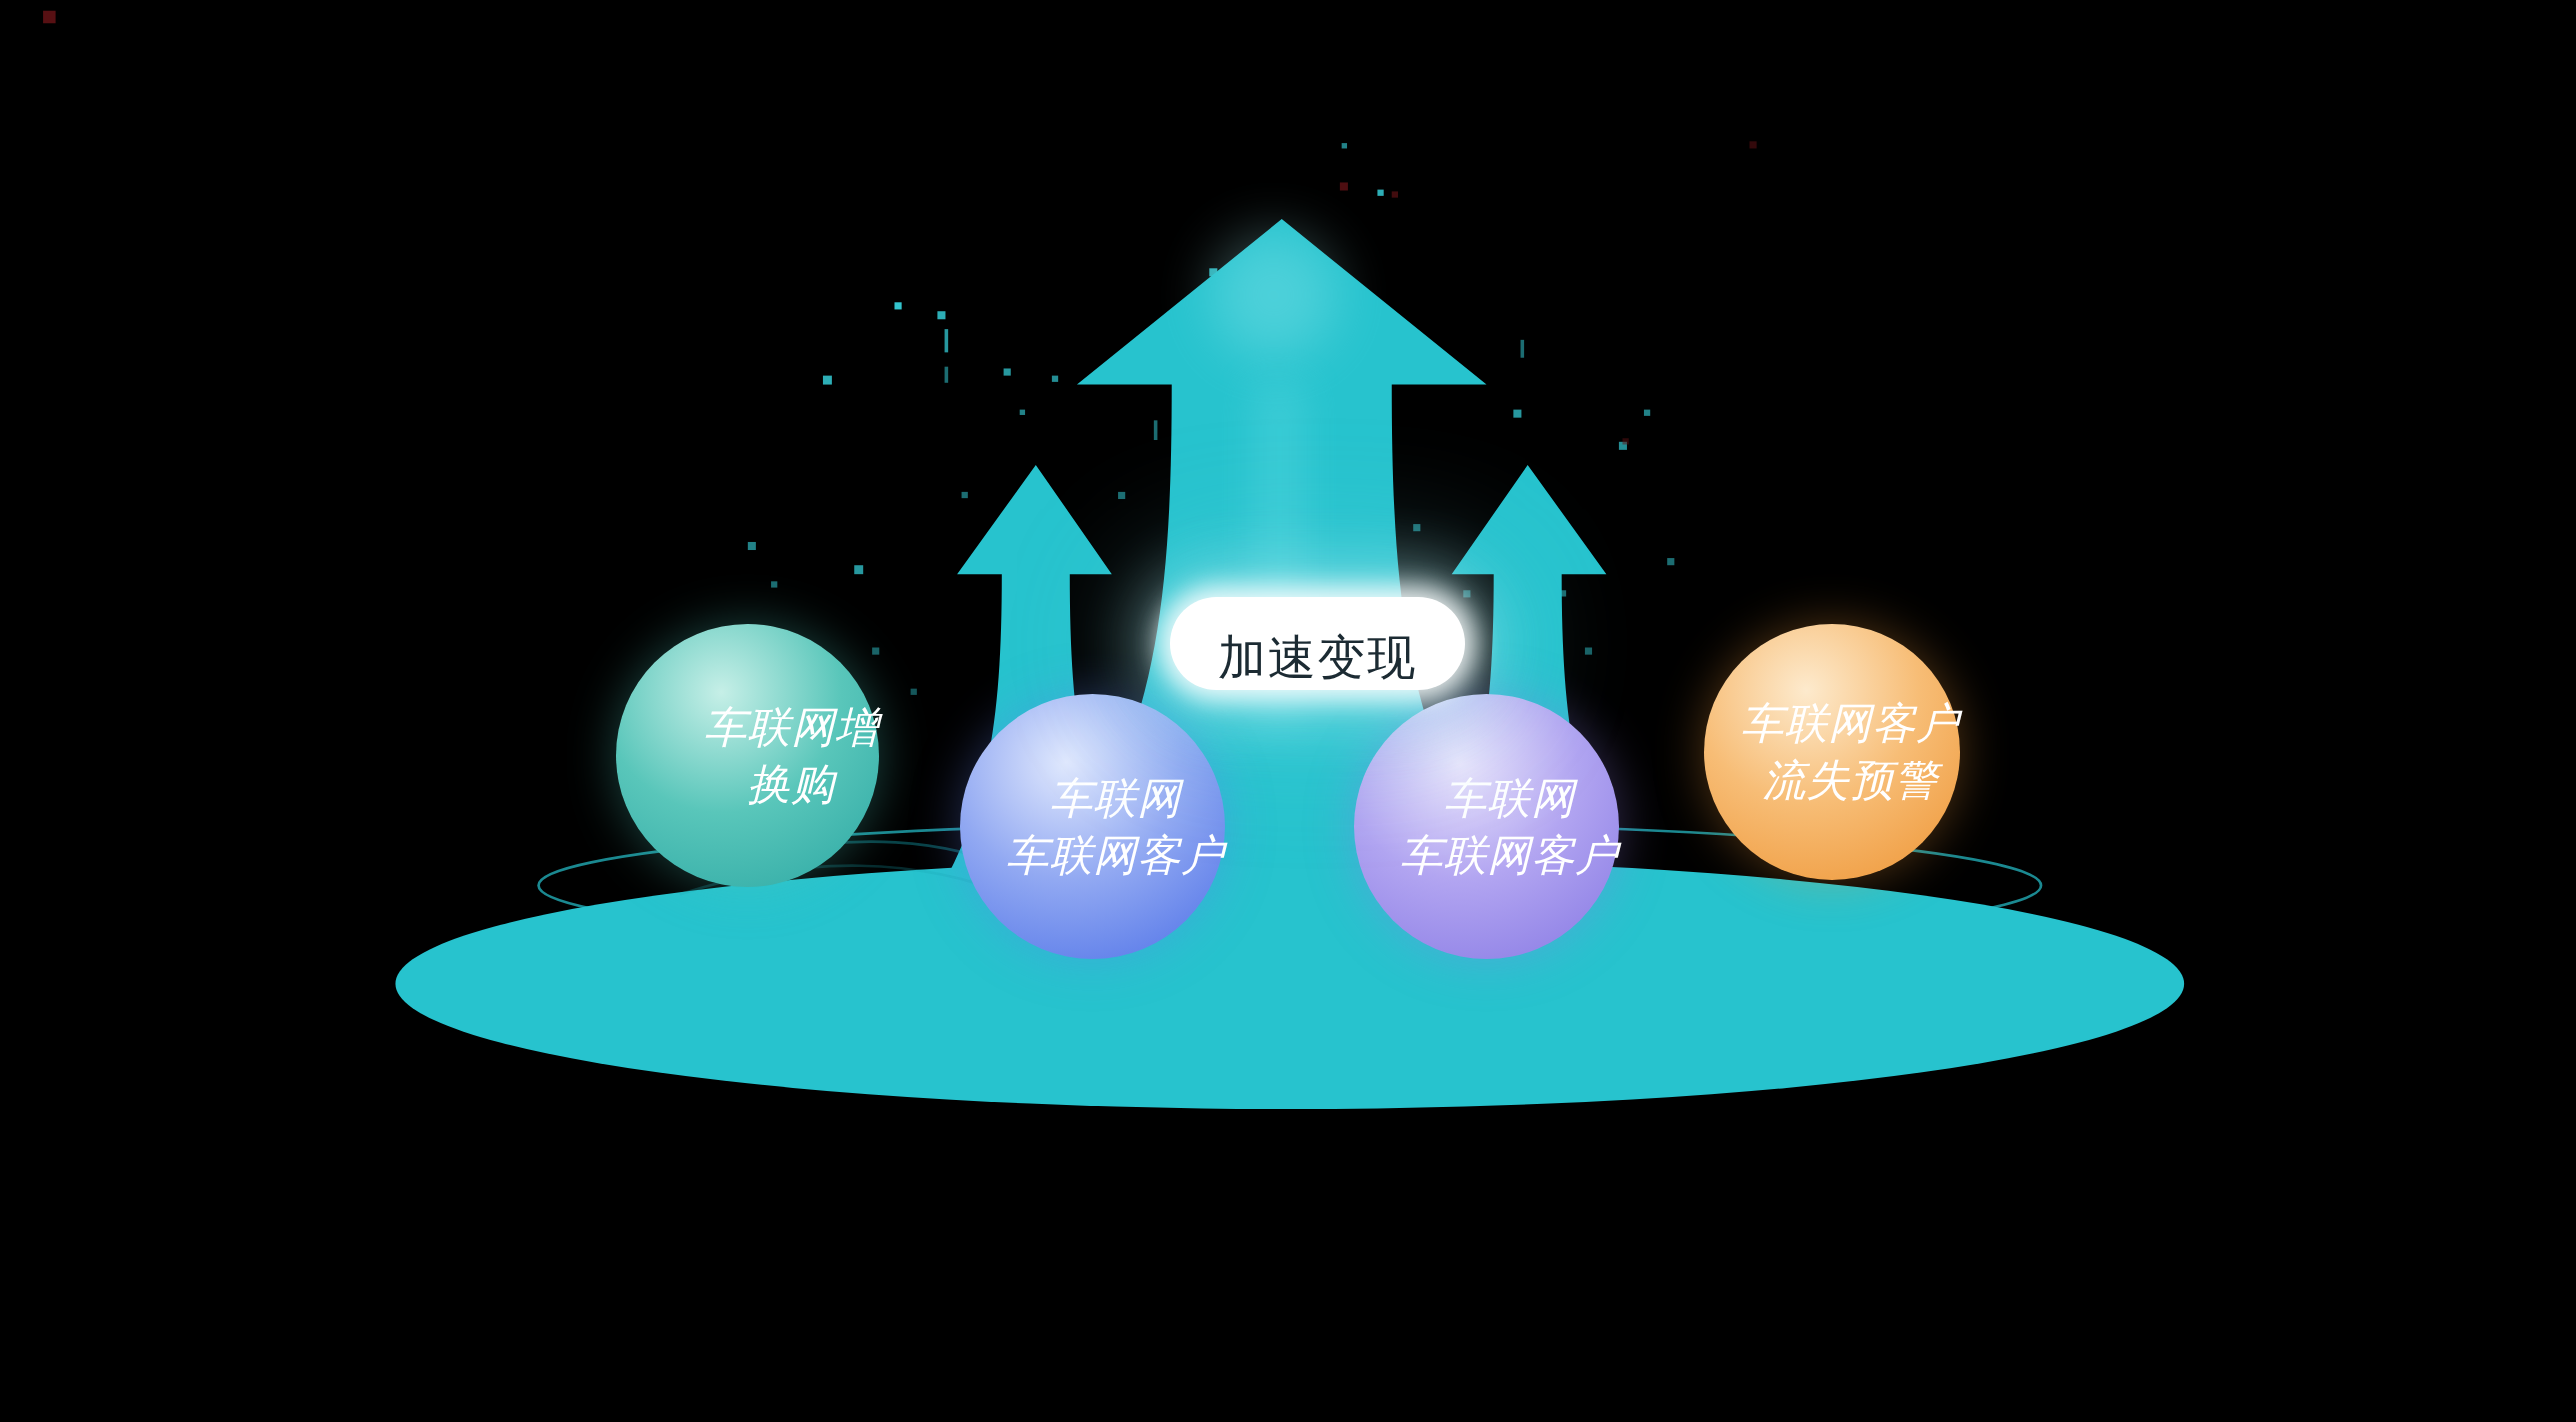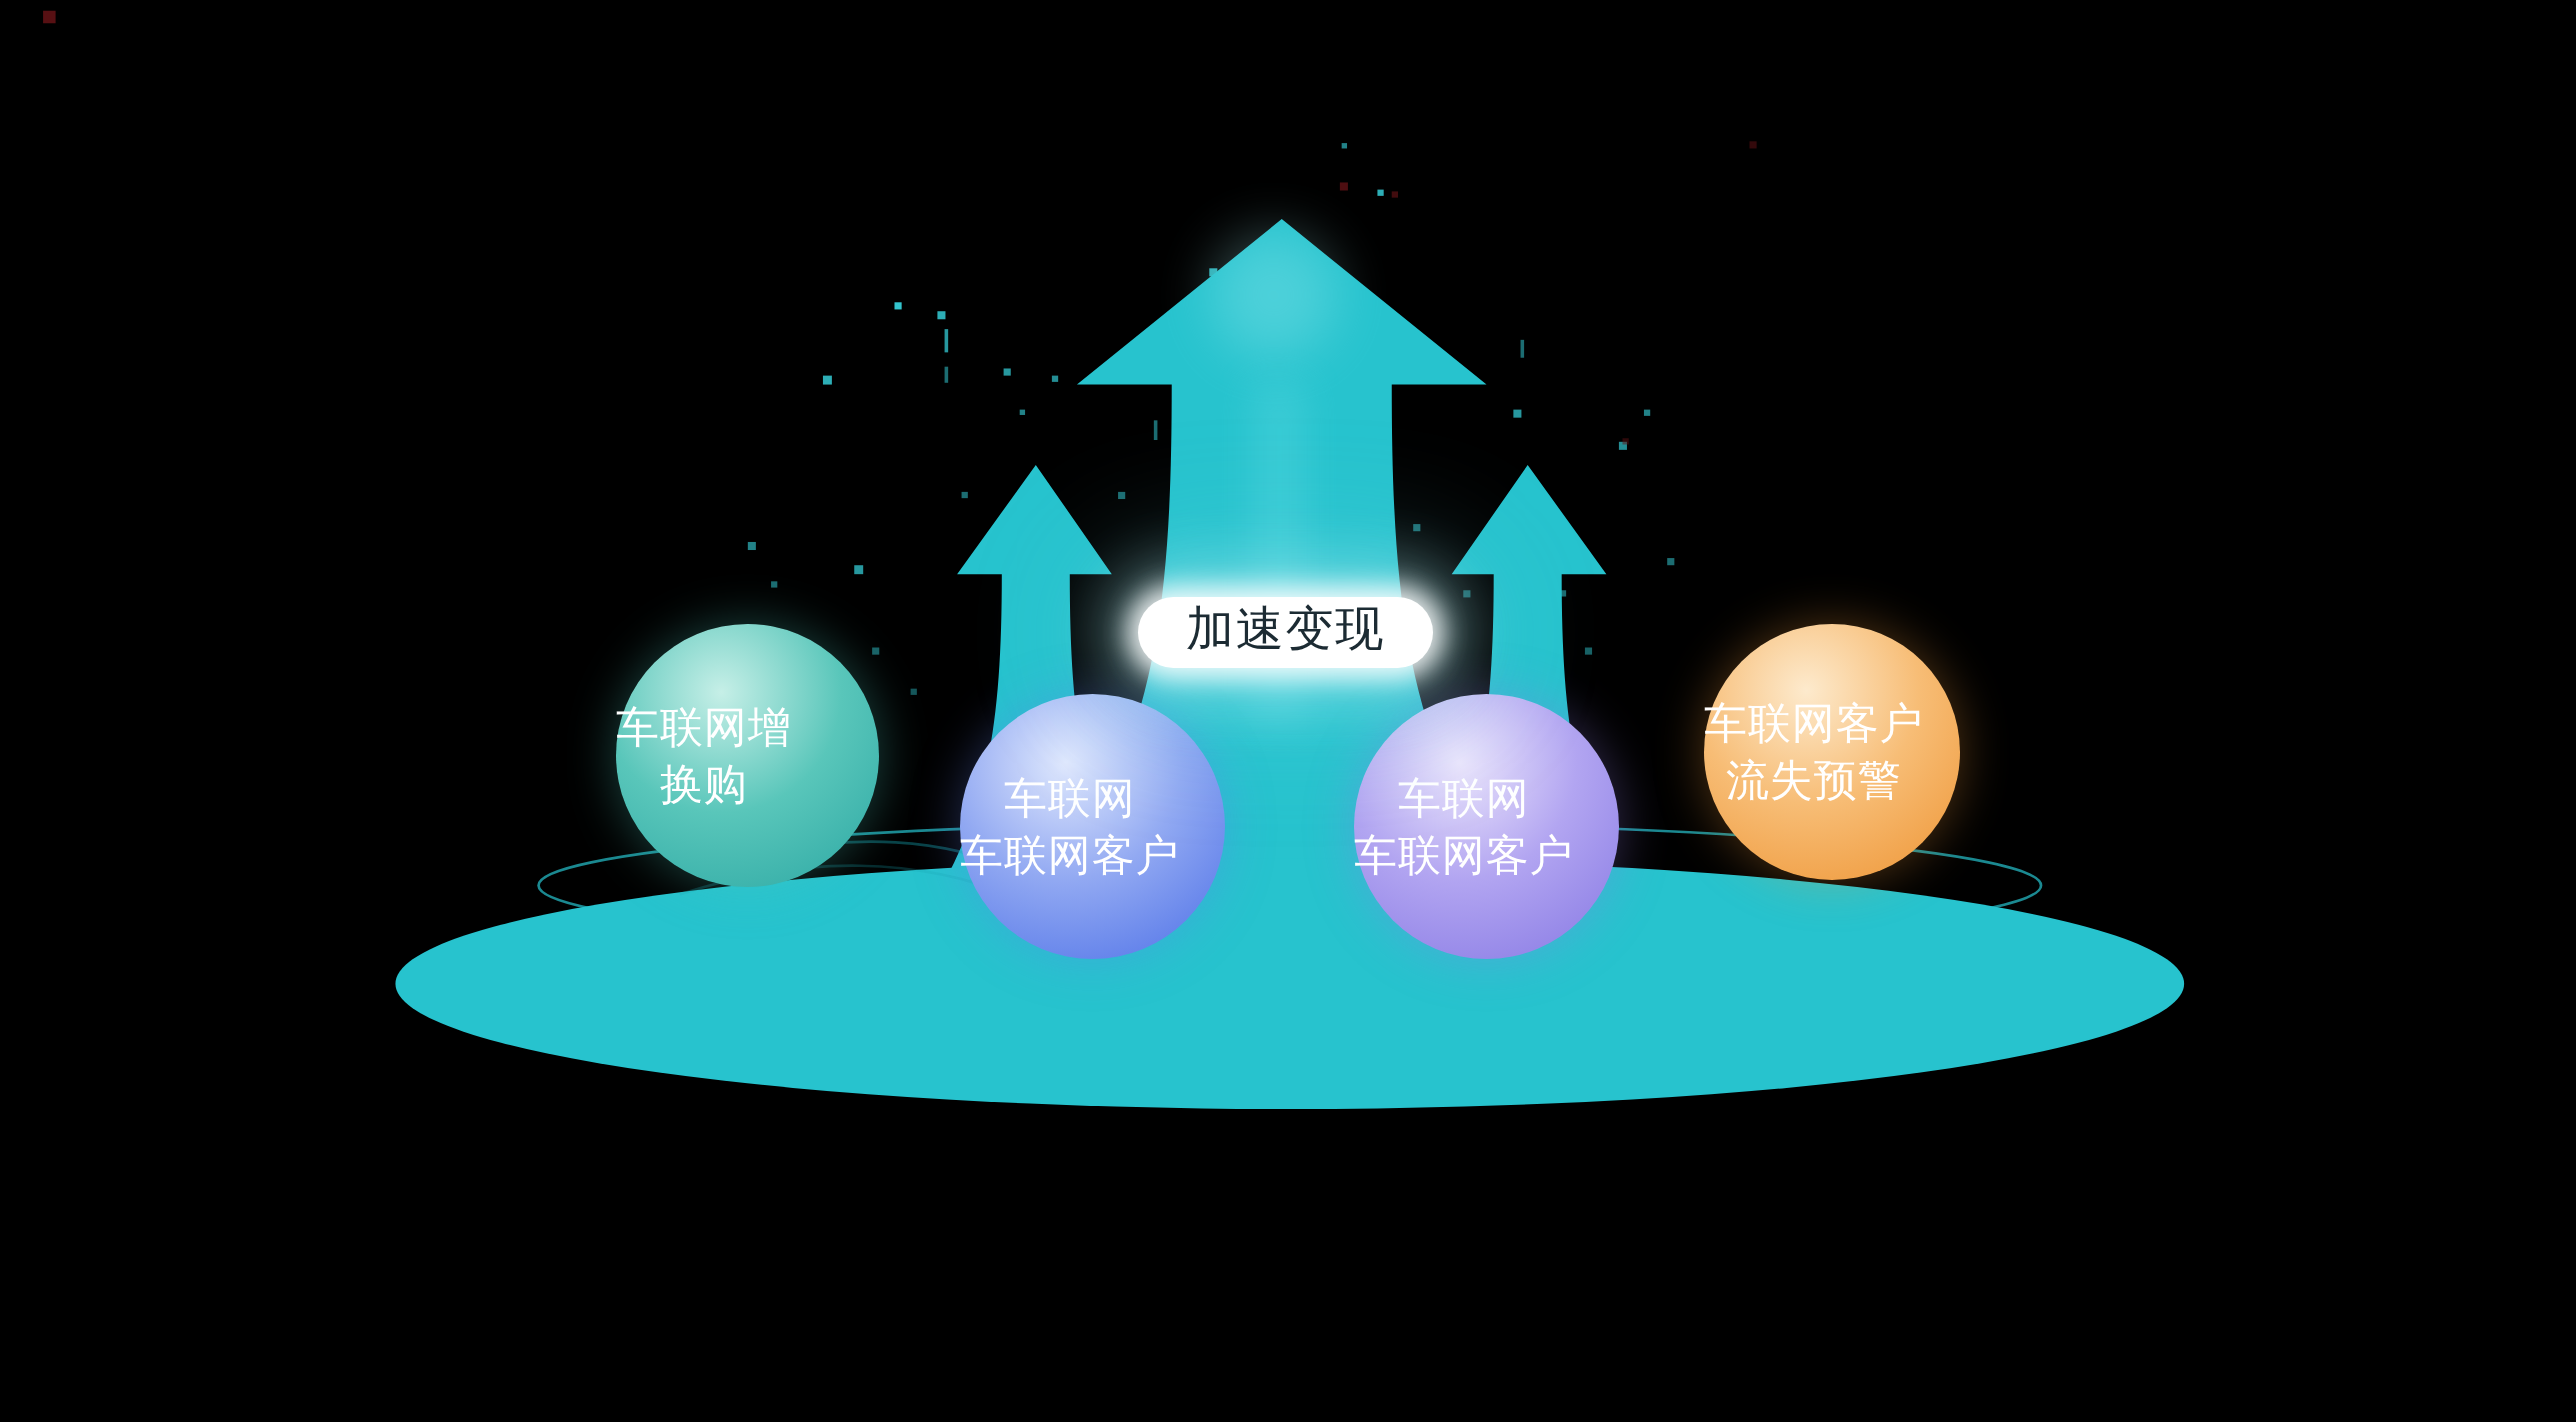--- a/index.html
+++ b/index.html
@@ -20,21 +20,21 @@
   body{
     width:2576px;height:1422px;background:var(--bg);
     font-family:"Liberation Sans","DejaVu Sans",sans-serif;
     overflow:hidden;
   }
   .stage{position:relative;width:2576px;height:1422px;background:var(--bg);}
   .scene{position:absolute;left:0;top:0;z-index:0;}
 
   .sphere{
     position:absolute;border-radius:50%;z-index:2;
-    display:flex;align-items:center;justify-content:flex-start;text-align:center;
+    display:flex;align-items:center;justify-content:flex-end;text-align:center;font-style:italic;
   }
   .sphere .sphere-label{
     color:var(--sphere-text);font-size:43px;font-weight:500;line-height:1.32;
     letter-spacing:0.9px;
   }
   .sphere .sphere-label span{display:block;}
   .s1{
     left:616px;top:624px;width:263px;height:263px;
     background:radial-gradient(circle at 40% 26%,var(--sphere1-hi) 0%,var(--sphere1-mid) 48%,var(--sphere1-lo) 100%);
     box-shadow:0 0 49px rgba(80,200,190,0.35);
@@ -49,23 +49,23 @@
     background:radial-gradient(circle at 40% 26%,var(--sphere3-hi) 0%,var(--sphere3-mid) 46%,var(--sphere3-lo) 100%);
     box-shadow:0 0 49px rgba(150,130,230,0.35);
   }
   .s4{
     left:1704px;top:624px;width:256px;height:256px;
     background:radial-gradient(circle at 40% 26%,var(--sphere4-hi) 0%,var(--sphere4-mid) 46%,var(--sphere4-lo) 100%);
     box-shadow:0 0 49px rgba(240,155,60,0.35);
   }
 
   .pill{
-    position:absolute;left:1138px;top:597px;width:295px;height:71px;z-index:3;
+    position:absolute;left:1170px;top:597px;width:295px;height:93px;z-index:3;
     background:var(--pill-bg);border-radius:54px;
-    display:flex;align-items:flex-start;justify-content:center;
+    display:flex;align-items:flex-end;justify-content:center;
     box-shadow:0 0 25px 10.7px rgba(255,255,255,0.85),
                0 0 63px 27px rgba(190,240,245,0.45),
                0 0 125px 49px rgba(110,220,230,0.25);
   }
   .pill span{
     color:var(--pill-text);font-size:48px;font-weight:500;letter-spacing:1.8px;
   }
 </style>
 </head>
 <body>

